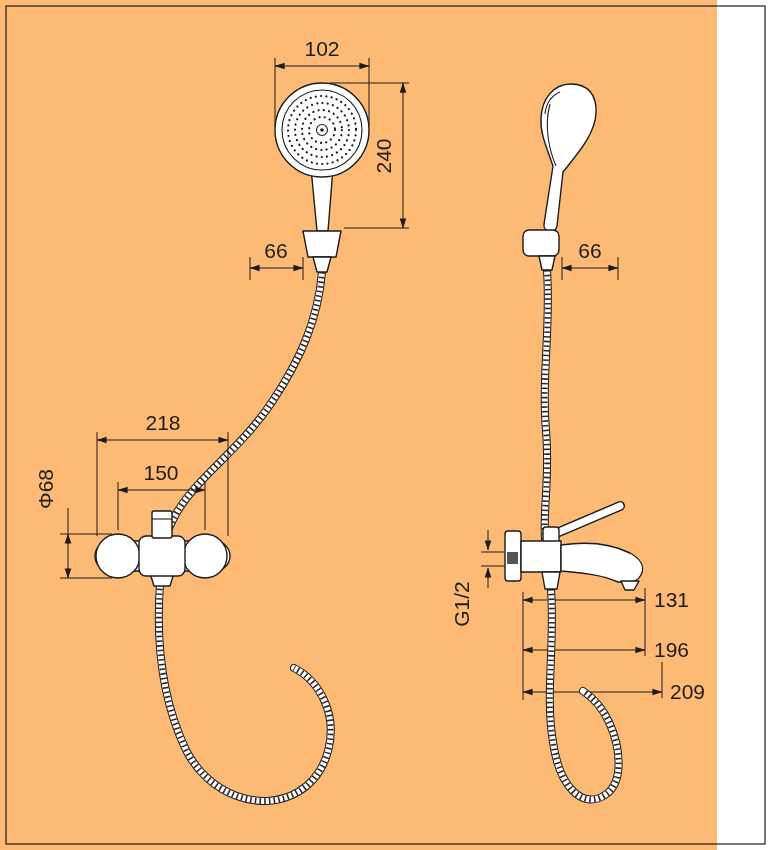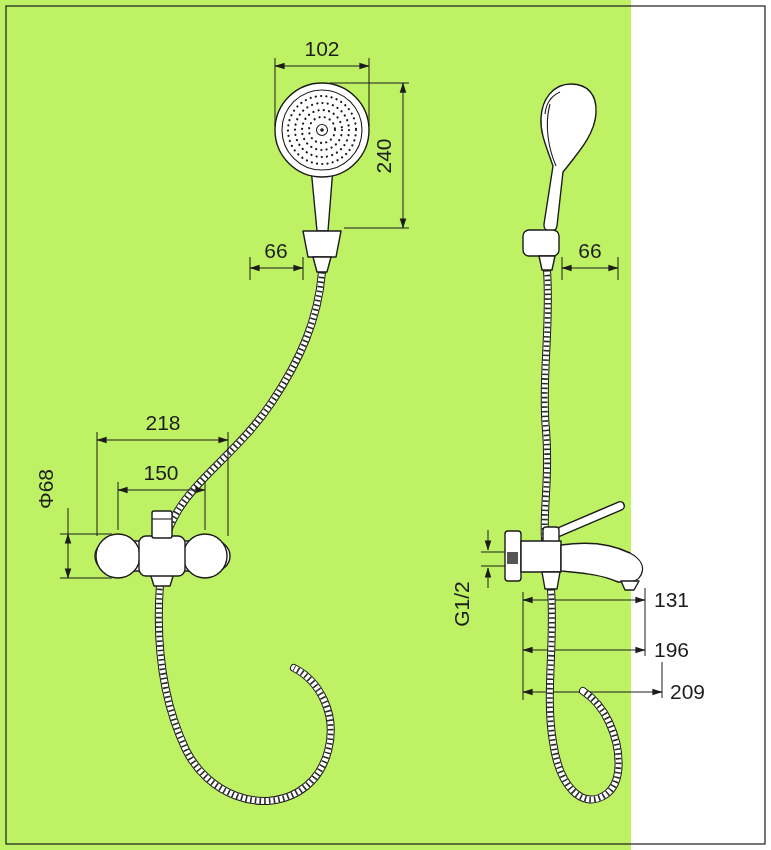--- a/index.html
+++ b/index.html
@@ -1,16 +1,16 @@
 <!DOCTYPE html>
 <html><head>
 <meta charset="utf-8">
 <style>
   html,body{margin:0;padding:0;background:#ffffff;}
-  .page{width:631px;height:850px;position:relative;background:#bef264;font-family:"Liberation Sans",sans-serif;}
+  .page{width:717px;height:850px;position:relative;background:#fdba74;font-family:"Liberation Sans",sans-serif;}
   svg{display:block;}
   text{font-family:"Liberation Sans",sans-serif;font-size:21px;fill:#1c1c1c;}
   .outline{fill:#ffffff;stroke:#1c1c1c;stroke-width:1.4;stroke-linejoin:round;}
   .thin{fill:none;stroke:#1c1c1c;stroke-width:1.1;}
   .dim{stroke:#1c1c1c;stroke-width:1;fill:none;}
   .ext{stroke:#1c1c1c;stroke-width:1;fill:none;}
   .hose-outer{fill:none;stroke:#1c1c1c;stroke-width:8;stroke-linecap:round;}
   .hose-inner{fill:none;stroke:#ffffff;stroke-width:6;stroke-linecap:round;}
   .hose-ribs{fill:none;stroke:#2a2a2a;stroke-width:6;stroke-dasharray:1.6 3.1;}
   .dots{fill:none;stroke:#1c1c1c;stroke-width:2.2;stroke-linecap:round;stroke-dasharray:0.1 5.2;}

